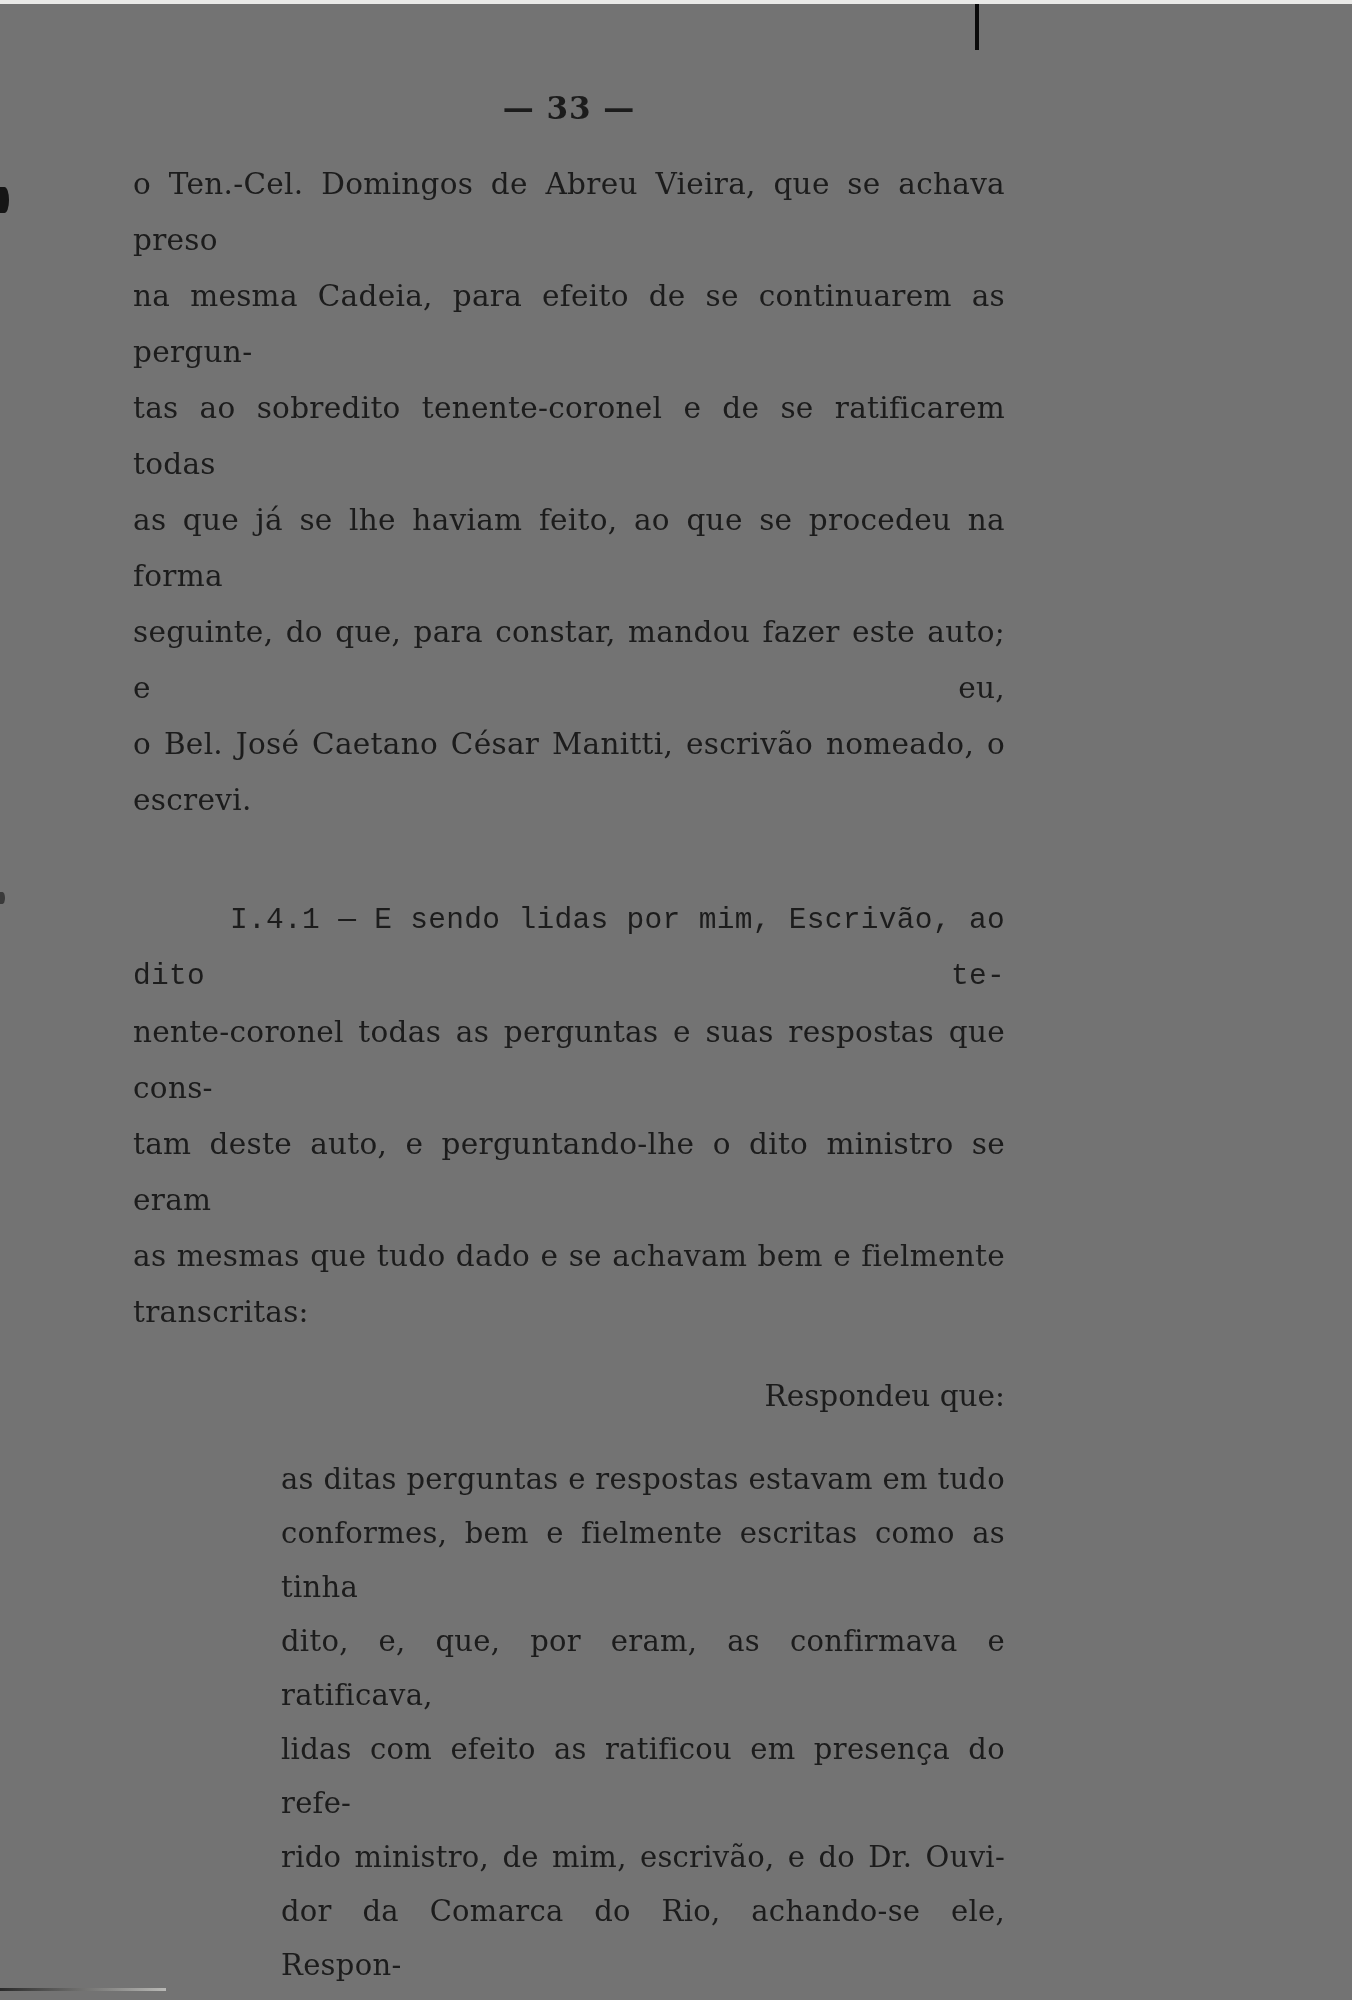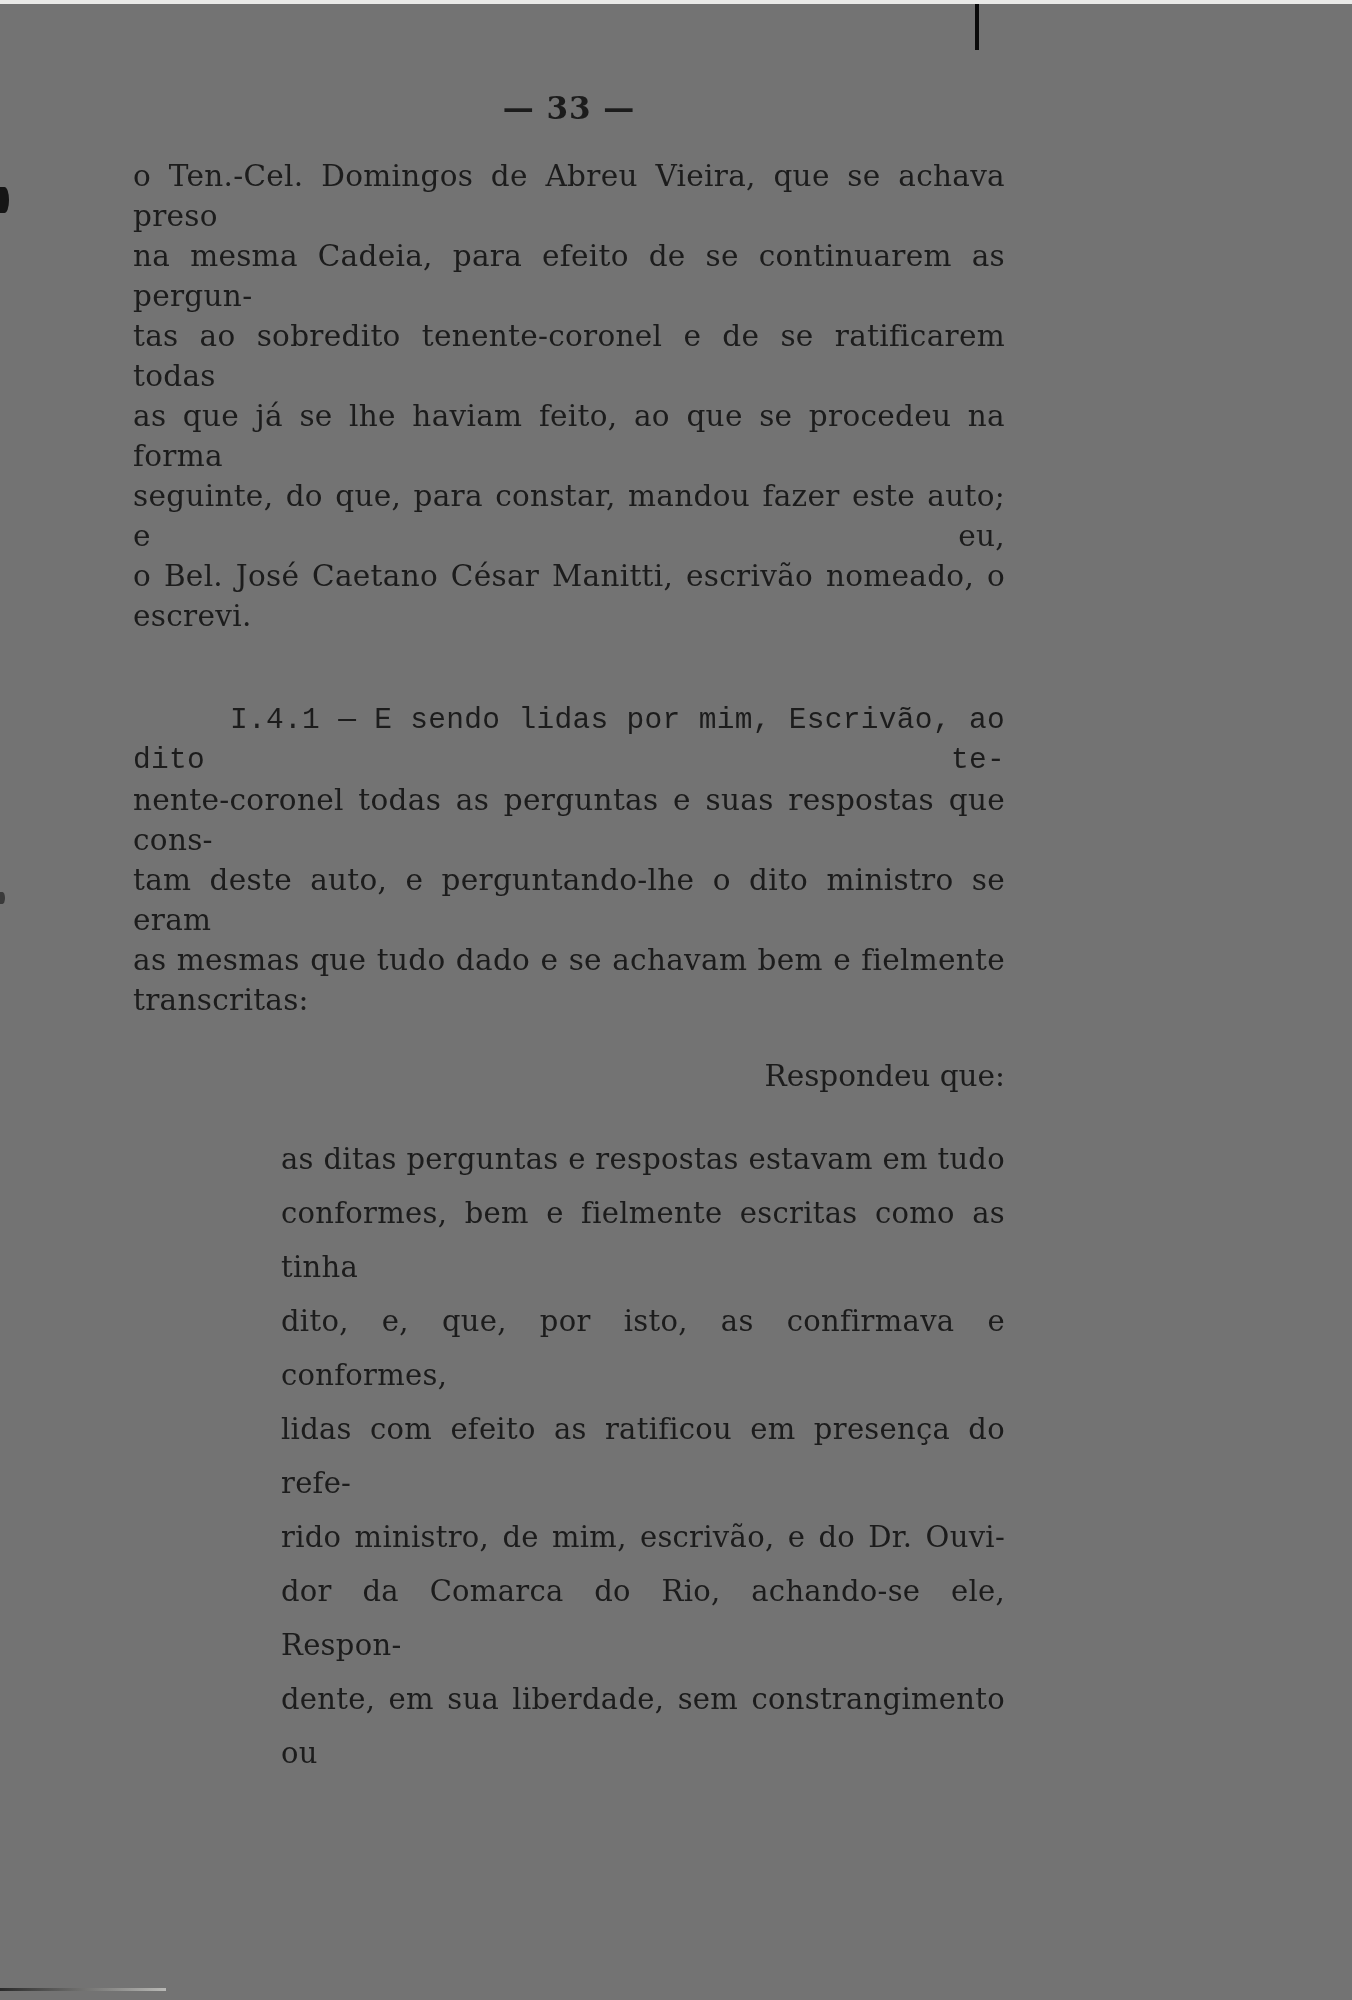--- a/index.html
+++ b/index.html
@@ -25,21 +25,21 @@
   .page-number{
     margin-top:86px;
     height:40px;
     text-align:center;
     font-size:31px;
     font-weight:bold;
     letter-spacing:1px;
   }
   .para{
     font-size:29.5px;
-    line-height:40px;
+    line-height:56px;
     letter-spacing:0.3px;
   }
   .quote{
     font-size:29px;
     line-height:54px;
     margin-left:148px;
   }
   .line{
     white-space:normal;
   }
@@ -87,21 +87,21 @@
       <div class="line j">tam deste auto, e perguntando-lhe o dito ministro se eram</div>
       <div class="line j">as mesmas que tudo dado e se achavam bem e fielmente</div>
       <div class="line l">transcritas:</div>
     </div>
 
     <div class="respondeu">Respondeu que:</div>
 
     <div class="para quote quote-1">
       <div class="line j">as ditas perguntas e respostas estavam em tudo</div>
       <div class="line j">conformes, bem e fielmente escritas como as tinha</div>
-      <div class="line j">dito, e, que, por isto, as confirmava e conformes,</div>
+      <div class="line j">dito, e, que, por eram, as confirmava e ratificava,</div>
       <div class="line j">lidas com efeito as ratificou em presença do refe-</div>
       <div class="line j">rido ministro, de mim, escrivão, e do Dr. Ouvi-</div>
       <div class="line j">dor da Comarca do Rio, achando-se ele, Respon-</div>
       <div class="line j">dente, em sua liberdade, sem constrangimento ou</div>
 
     </div>
 
   </div>
 </div>
 

